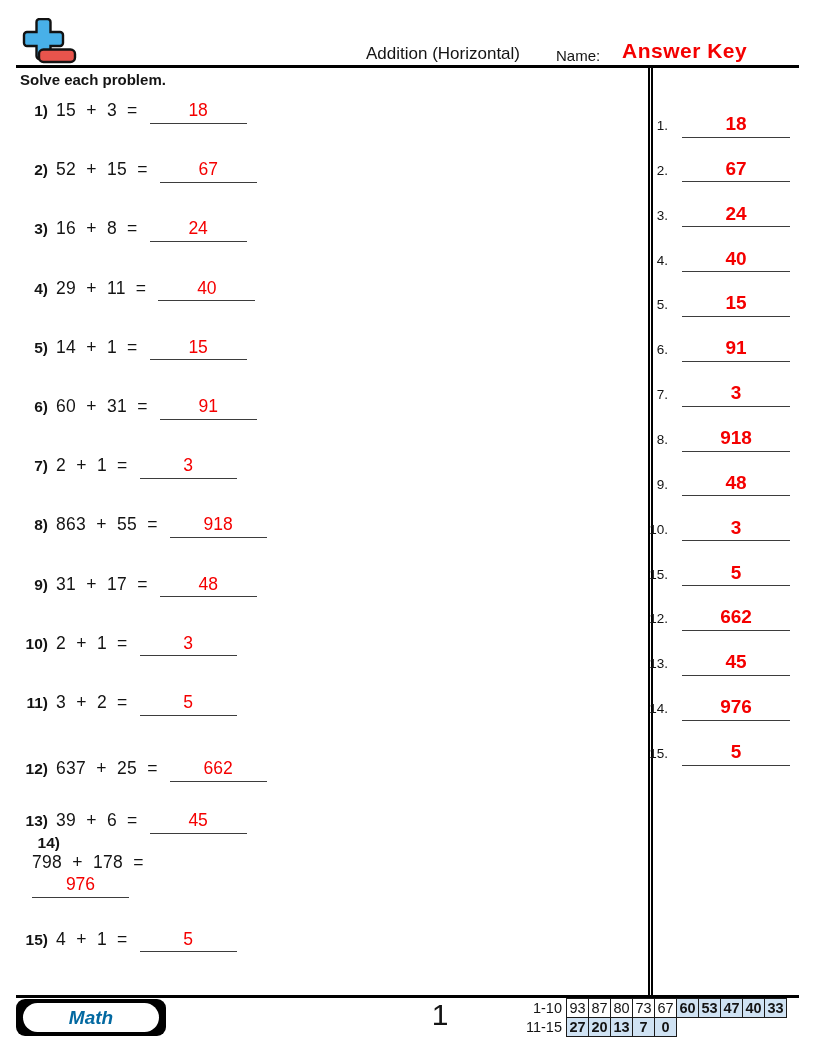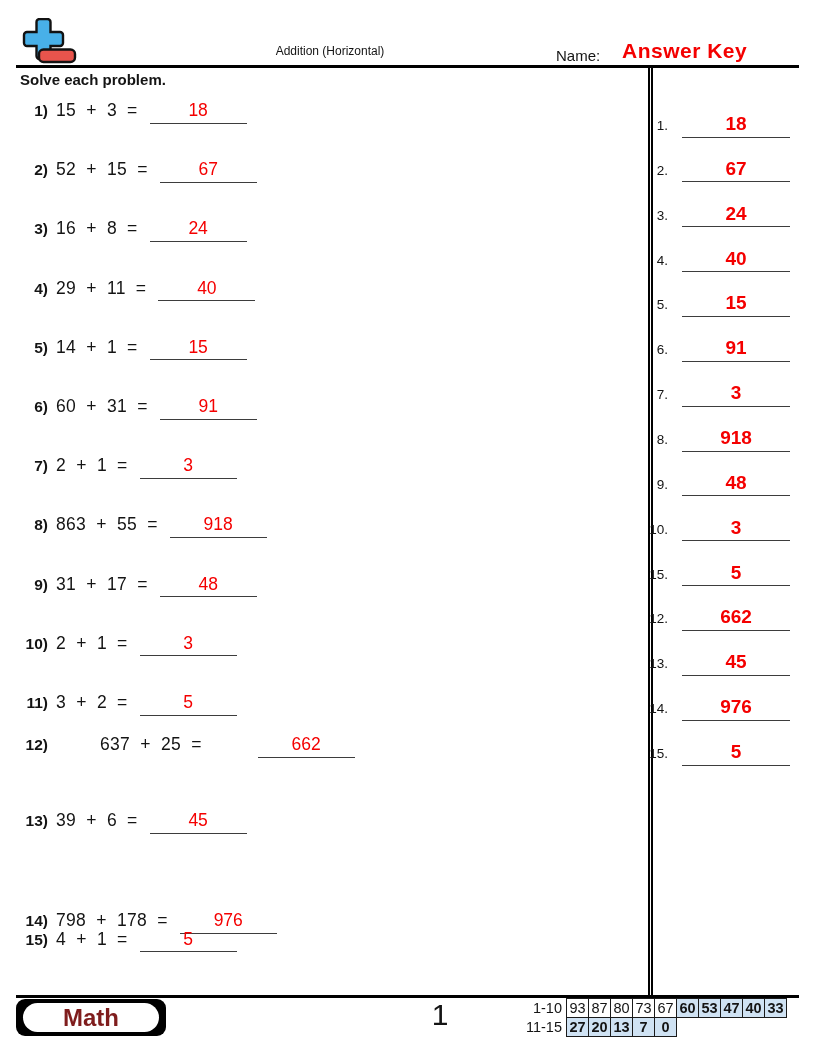--- a/index.html
+++ b/index.html
@@ -2,21 +2,21 @@
 <html><head>
 <meta charset="utf-8">
 <style>
   html,body{margin:0;padding:0;background:#ffffff;}
   .page{
     position:relative;width:816px;height:1056px;background:#fff;
     font-family:"Liberation Sans","DejaVu Sans",sans-serif;color:#141414;overflow:hidden;
   }
   
   .logo{position:absolute;left:22px;top:18px;width:56px;height:48px;}
-  .title{position:absolute;left:140px;top:44px;width:380px;text-align:center;font-size:12px;}
+  .title{position:absolute;left:140px;top:44px;width:380px;text-align:right;font-size:17px;}
   .name-label{position:absolute;left:556px;top:47px;font-size:15px;}
   .answer-key{position:absolute;left:622px;top:39px;font-size:21px;font-weight:bold;
               color:var(--red,#f40000);letter-spacing:.5px;}
   .hrule{position:absolute;left:16px;width:783px;height:3px;background:#000;}
   .hrule.top{top:65px;}
   .hrule.bottom{top:995px;}
   .vrule{position:absolute;left:648px;top:68px;width:5px;height:929px;box-sizing:border-box;
          border-left:2px solid #000;border-right:2px solid #000;}
   .instructions{position:absolute;left:20px;top:71px;font-size:15px;font-weight:bold;}
   
@@ -32,21 +32,21 @@
           border-bottom:2.2px solid #000;padding:0 2px 1px;}
   .ans-row{position:absolute;left:640px;display:flex;align-items:baseline;}
   .a-num{display:inline-block;width:28px;text-align:right;font-size:13.5px;margin-right:14px;flex:none;}
   .a-line{display:inline-block;width:108px;text-align:center;font-size:19px;font-weight:bold;
           line-height:1.35;color:var(--red,#f40000);border-bottom:1.6px solid #3d3d3d;flex:none;}
   
   .brand-badge{position:absolute;left:16px;top:999px;width:150px;height:37px;background:#000;
                border-radius:9px;}
   .brand-oval{position:absolute;left:7px;right:7px;top:4px;bottom:4px;background:#fff;
               border-radius:16px;display:flex;align-items:center;justify-content:center;
-              font-size:24px;font-weight:bold;color:#7f1d1d;}
+              font-size:19px;font-weight:bold;color:#0369a1;font-style:italic;}
   .website{position:absolute;left:172px;top:1014px;font-size:15.5px;}
   .page-number{position:absolute;left:420px;top:998px;width:40px;text-align:center;font-size:30px;}
   .score-table{position:absolute;left:518px;top:998px;}
   .score-row{display:flex;height:20px;}
   .score-row + .score-row{margin-top:-1px;}
   .score-label{width:44px;text-align:right;padding-right:5px;font-size:14.5px;line-height:20px;flex:none;}
   .score-cell{width:23px;box-sizing:border-box;border:1px solid #1a1a1a;margin-left:-1px;
               text-align:center;font-size:14.5px;line-height:18px;background:#fff;flex:none;}
   .score-cell.shaded{background:var(--hl,#cfe2f3);font-weight:bold;}
 </style>
@@ -118,31 +118,31 @@
       <div class="problem" style="top: 631.8px;">
         <span class="p-num">10)</span>
         <span class="p-expr">2 + 1 =</span>
         <span class="p-line">3</span>
       </div>
       <div class="problem" style="top: 691px;">
         <span class="p-num">11)</span>
         <span class="p-expr">3 + 2 =</span>
         <span class="p-line">5</span>
       </div>
-      <div class="problem" style="top: 733px; gap: 44px;">
+      <div class="problem" style="top: 757px;">
         <span class="p-num">12)</span>
         <span class="p-expr">637 + 25 =</span>
         <span class="p-line">662</span>
       </div>
       <div class="problem" style="top: 809.4px;">
         <span class="p-num">13)</span>
         <span class="p-expr">39 + 6 =</span>
         <span class="p-line">45</span>
       </div>
-      <div class="problem" style="top: 909px;">
+      <div class="problem" style="top: 834px; flex-direction: column;">
         <span class="p-num">14)</span>
         <span class="p-expr">798 + 178 =</span>
         <span class="p-line">976</span>
       </div>
       <div class="problem" style="top: 927.8px;">
         <span class="p-num">15)</span>
         <span class="p-expr">4 + 1 =</span>
         <span class="p-line">5</span>
       </div>
     </div>

